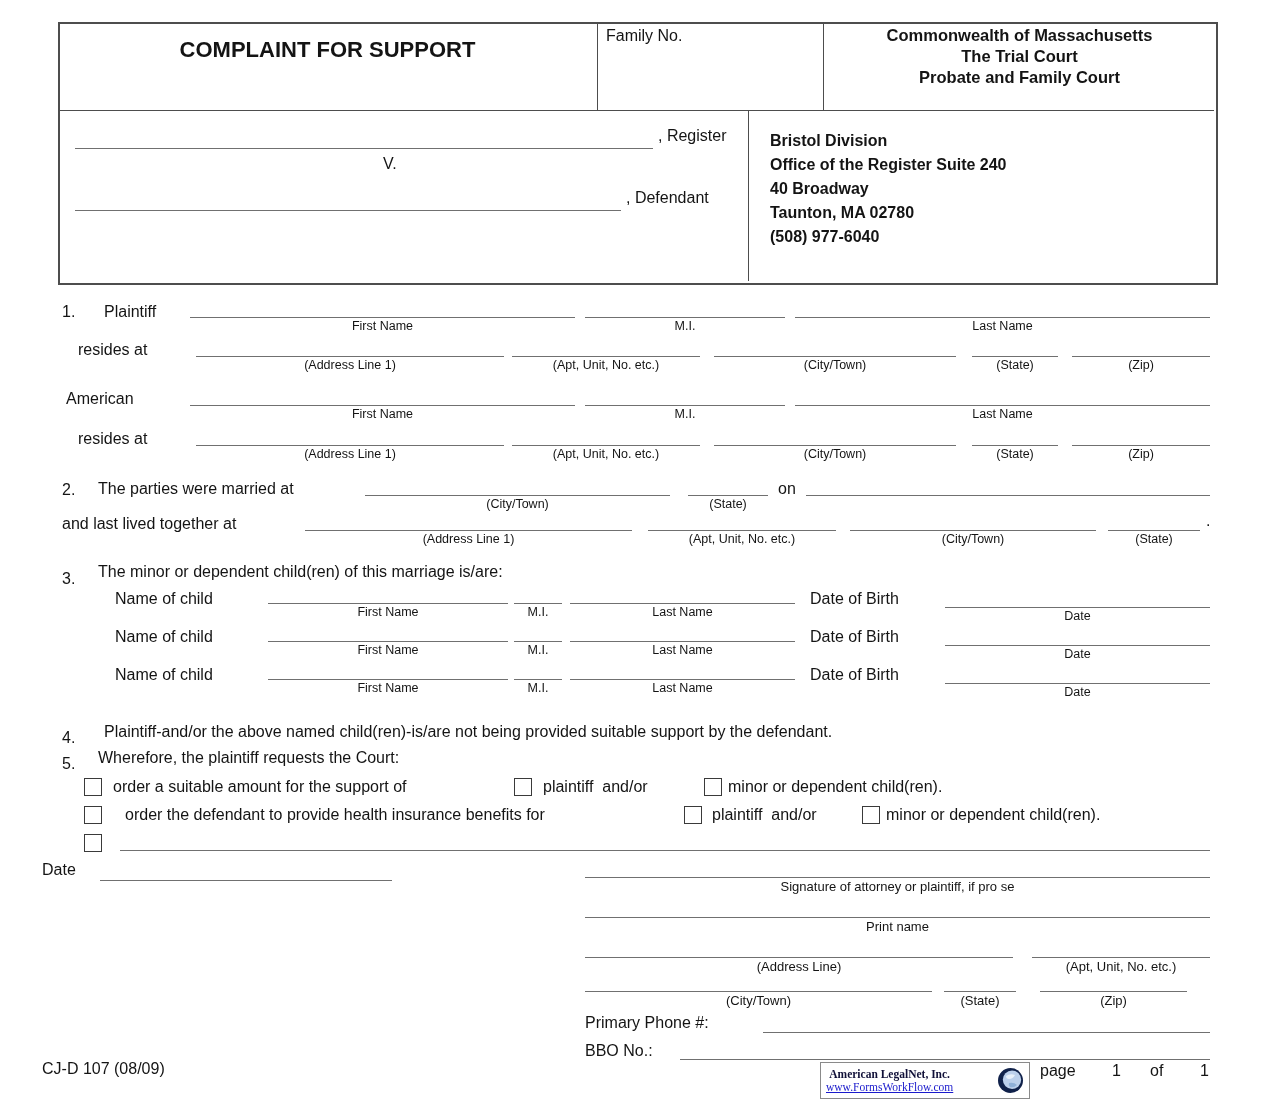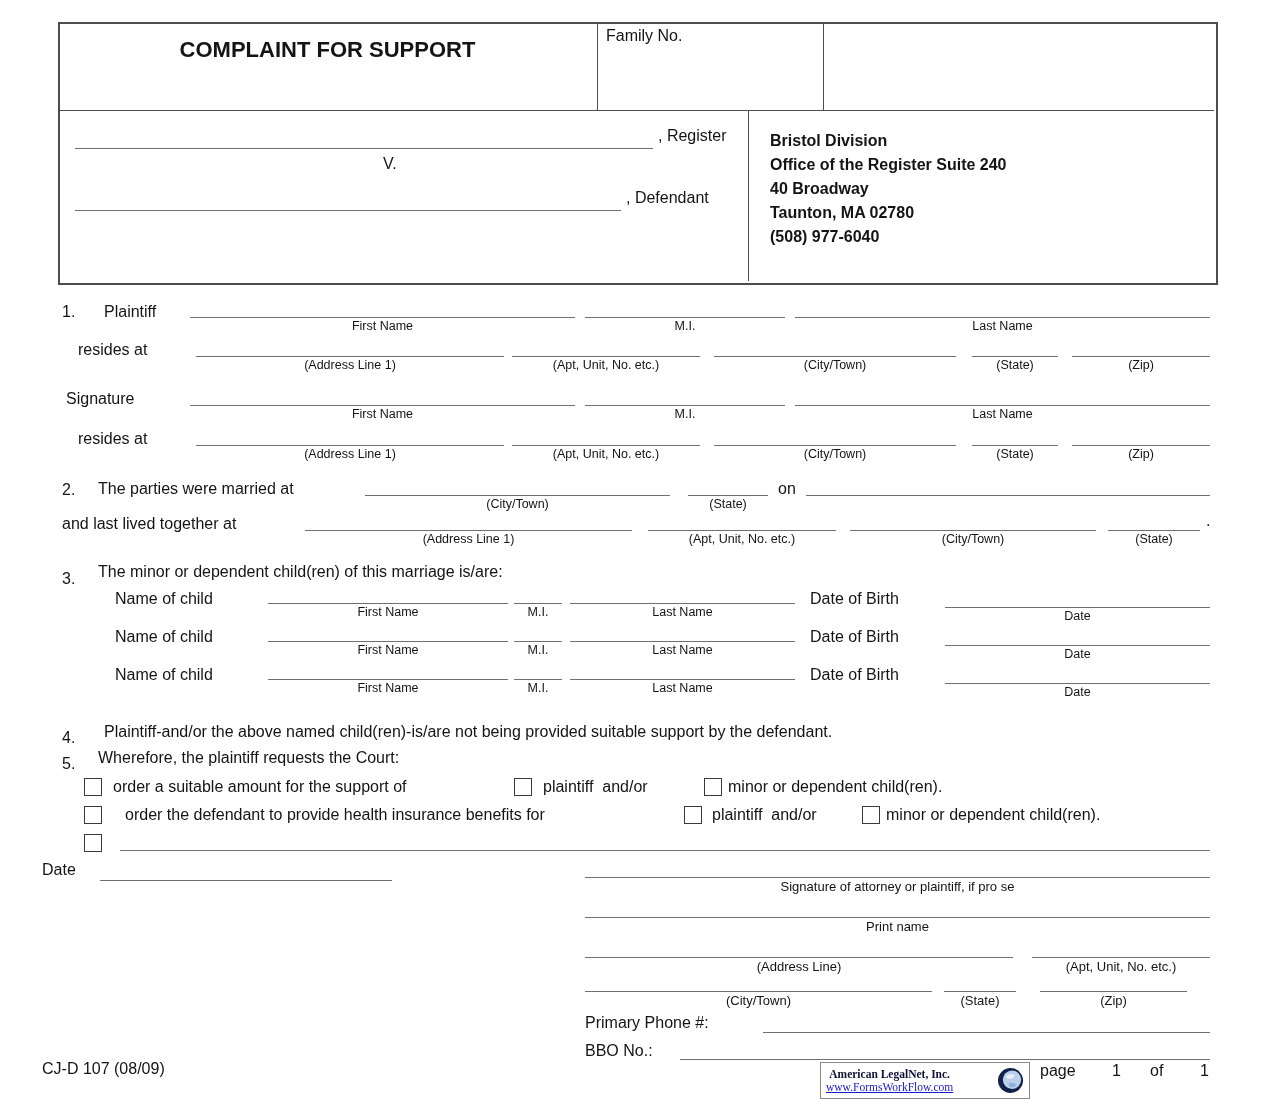--- a/index.html
+++ b/index.html
@@ -32,20 +32,25 @@
   <div class="hsep" style="left:58px;top:110px;width:1156px;"></div>
   <div class="vline" style="left:748px;top:110px;height:171px;"></div>
 
   <div class="txt b center" style="left:60px;top:36px;width:535px;font-size:22px;line-height:28px;white-space:normal;">
     <span>COMPLAINT FOR SUPPORT</span><br>
   </div>
 
   <div class="txt" style="left:606px;top:27px;">Family No.</div>
   <div class="hline" style="left:606px;top:100px;width:0px;"></div>
 
+  <div class="txt b center" style="left:825px;top:25px;width:389px;font-size:16.5px;line-height:21px;white-space:normal;">
+    <span>Commonwealth of Massachusetts</span><br>
+    <span>The Trial Court</span><br>
+    <span>Probate and Family Court</span>
+  </div>
 
   <div class="hline" style="left:75px;top:148px;width:578px;"></div>
   <div class="txt" style="left:658px;top:127px;">, Register</div>
   <div class="txt" style="left:383px;top:155px;">V.</div>
   <div class="hline" style="left:75px;top:210px;width:546px;"></div>
   <div class="txt" style="left:626px;top:189px;">, Defendant</div>
 
   <div class="txt b" style="left:770px;top:129px;line-height:24px;white-space:normal;width:430px;">
     <span>Bristol Division</span><br>
     <span>Office of the Register Suite 240</span><br>
@@ -68,21 +73,21 @@
     <span>(Address Line 1)</span></div>
   <div class="fld" style="left:512px;top:356px;width:188px;">
     <span>(Apt, Unit, No. etc.)</span></div>
   <div class="fld" style="left:714px;top:356px;width:242px;">
     <span>(City/Town)</span></div>
   <div class="fld" style="left:972px;top:356px;width:86px;">
     <span>(State)</span></div>
   <div class="fld" style="left:1072px;top:356px;width:138px;">
     <span>(Zip)</span></div>
 
-  <div class="txt" style="left:66px;top:390px;">Signature</div>
+  <div class="txt" style="left:66px;top:390px;">American</div>
   <div class="fld" style="left:190px;top:405px;width:385px;">
     <span>First Name</span></div>
   <div class="fld" style="left:585px;top:405px;width:200px;">
     <span>M.I.</span></div>
   <div class="fld" style="left:795px;top:405px;width:415px;">
     <span>Last Name</span></div>
 
   <div class="txt" style="left:78px;top:430px;">resides at</div>
   <div class="fld" style="left:196px;top:445px;width:308px;">
     <span>(Address Line 1)</span></div>

